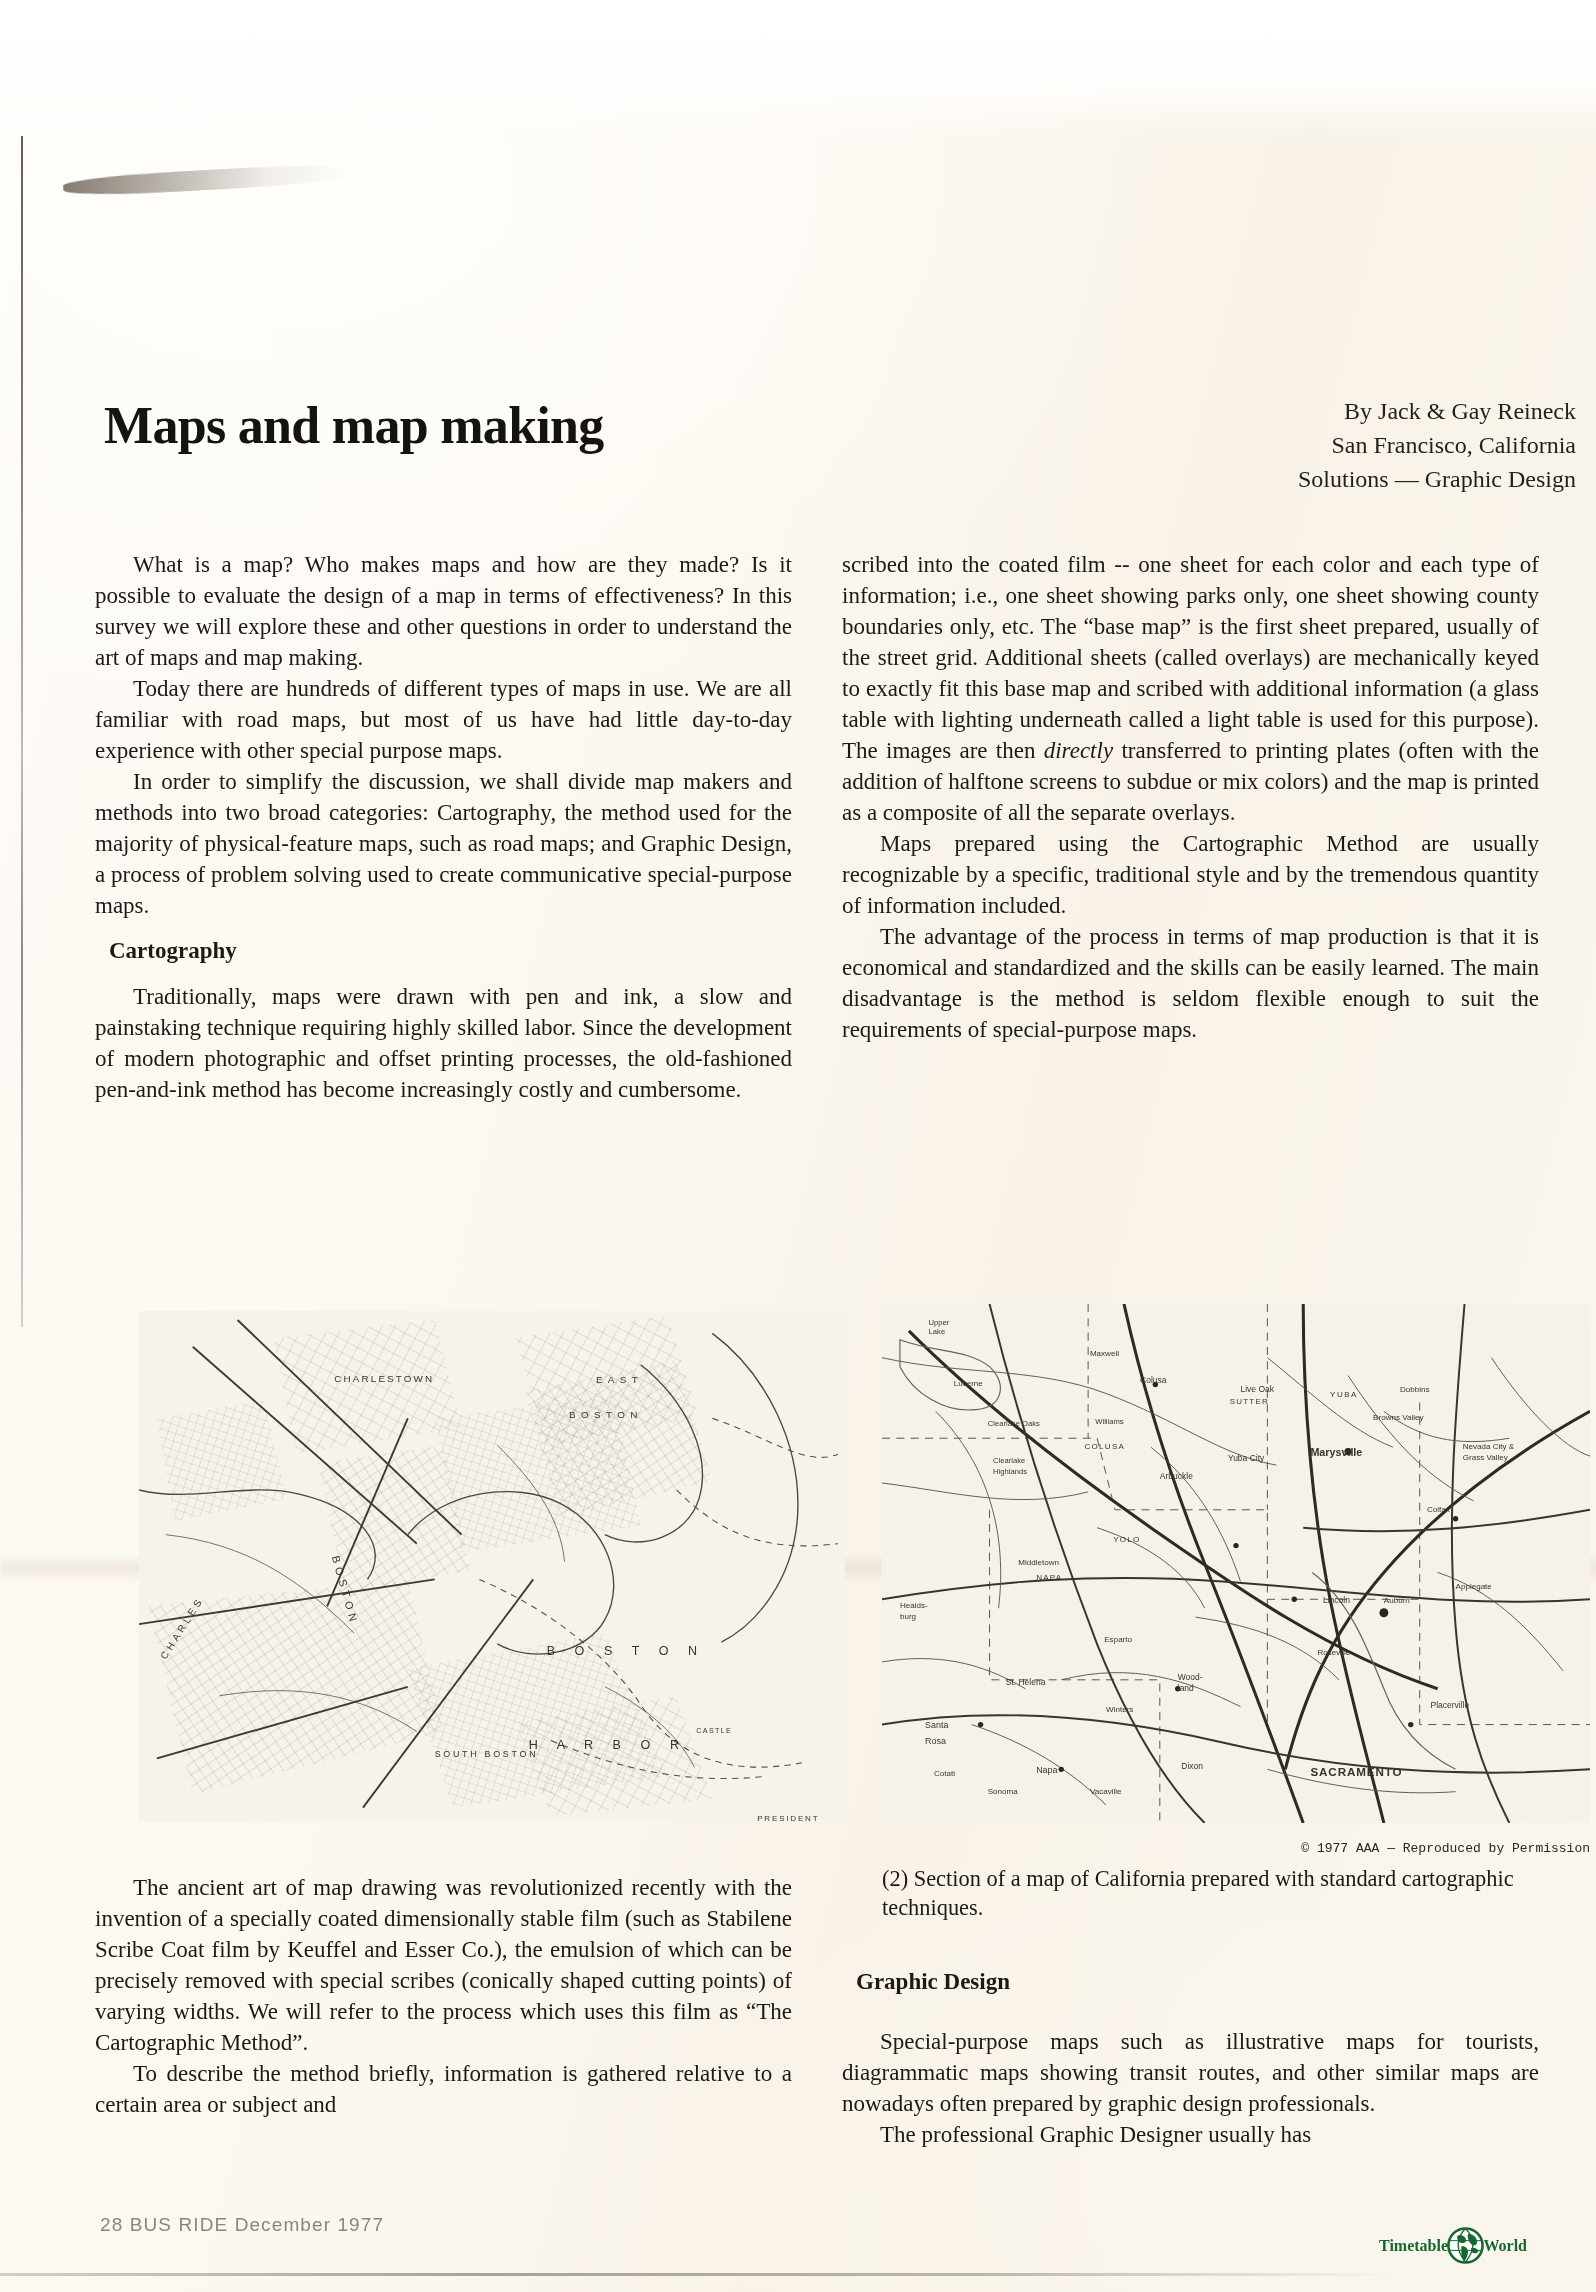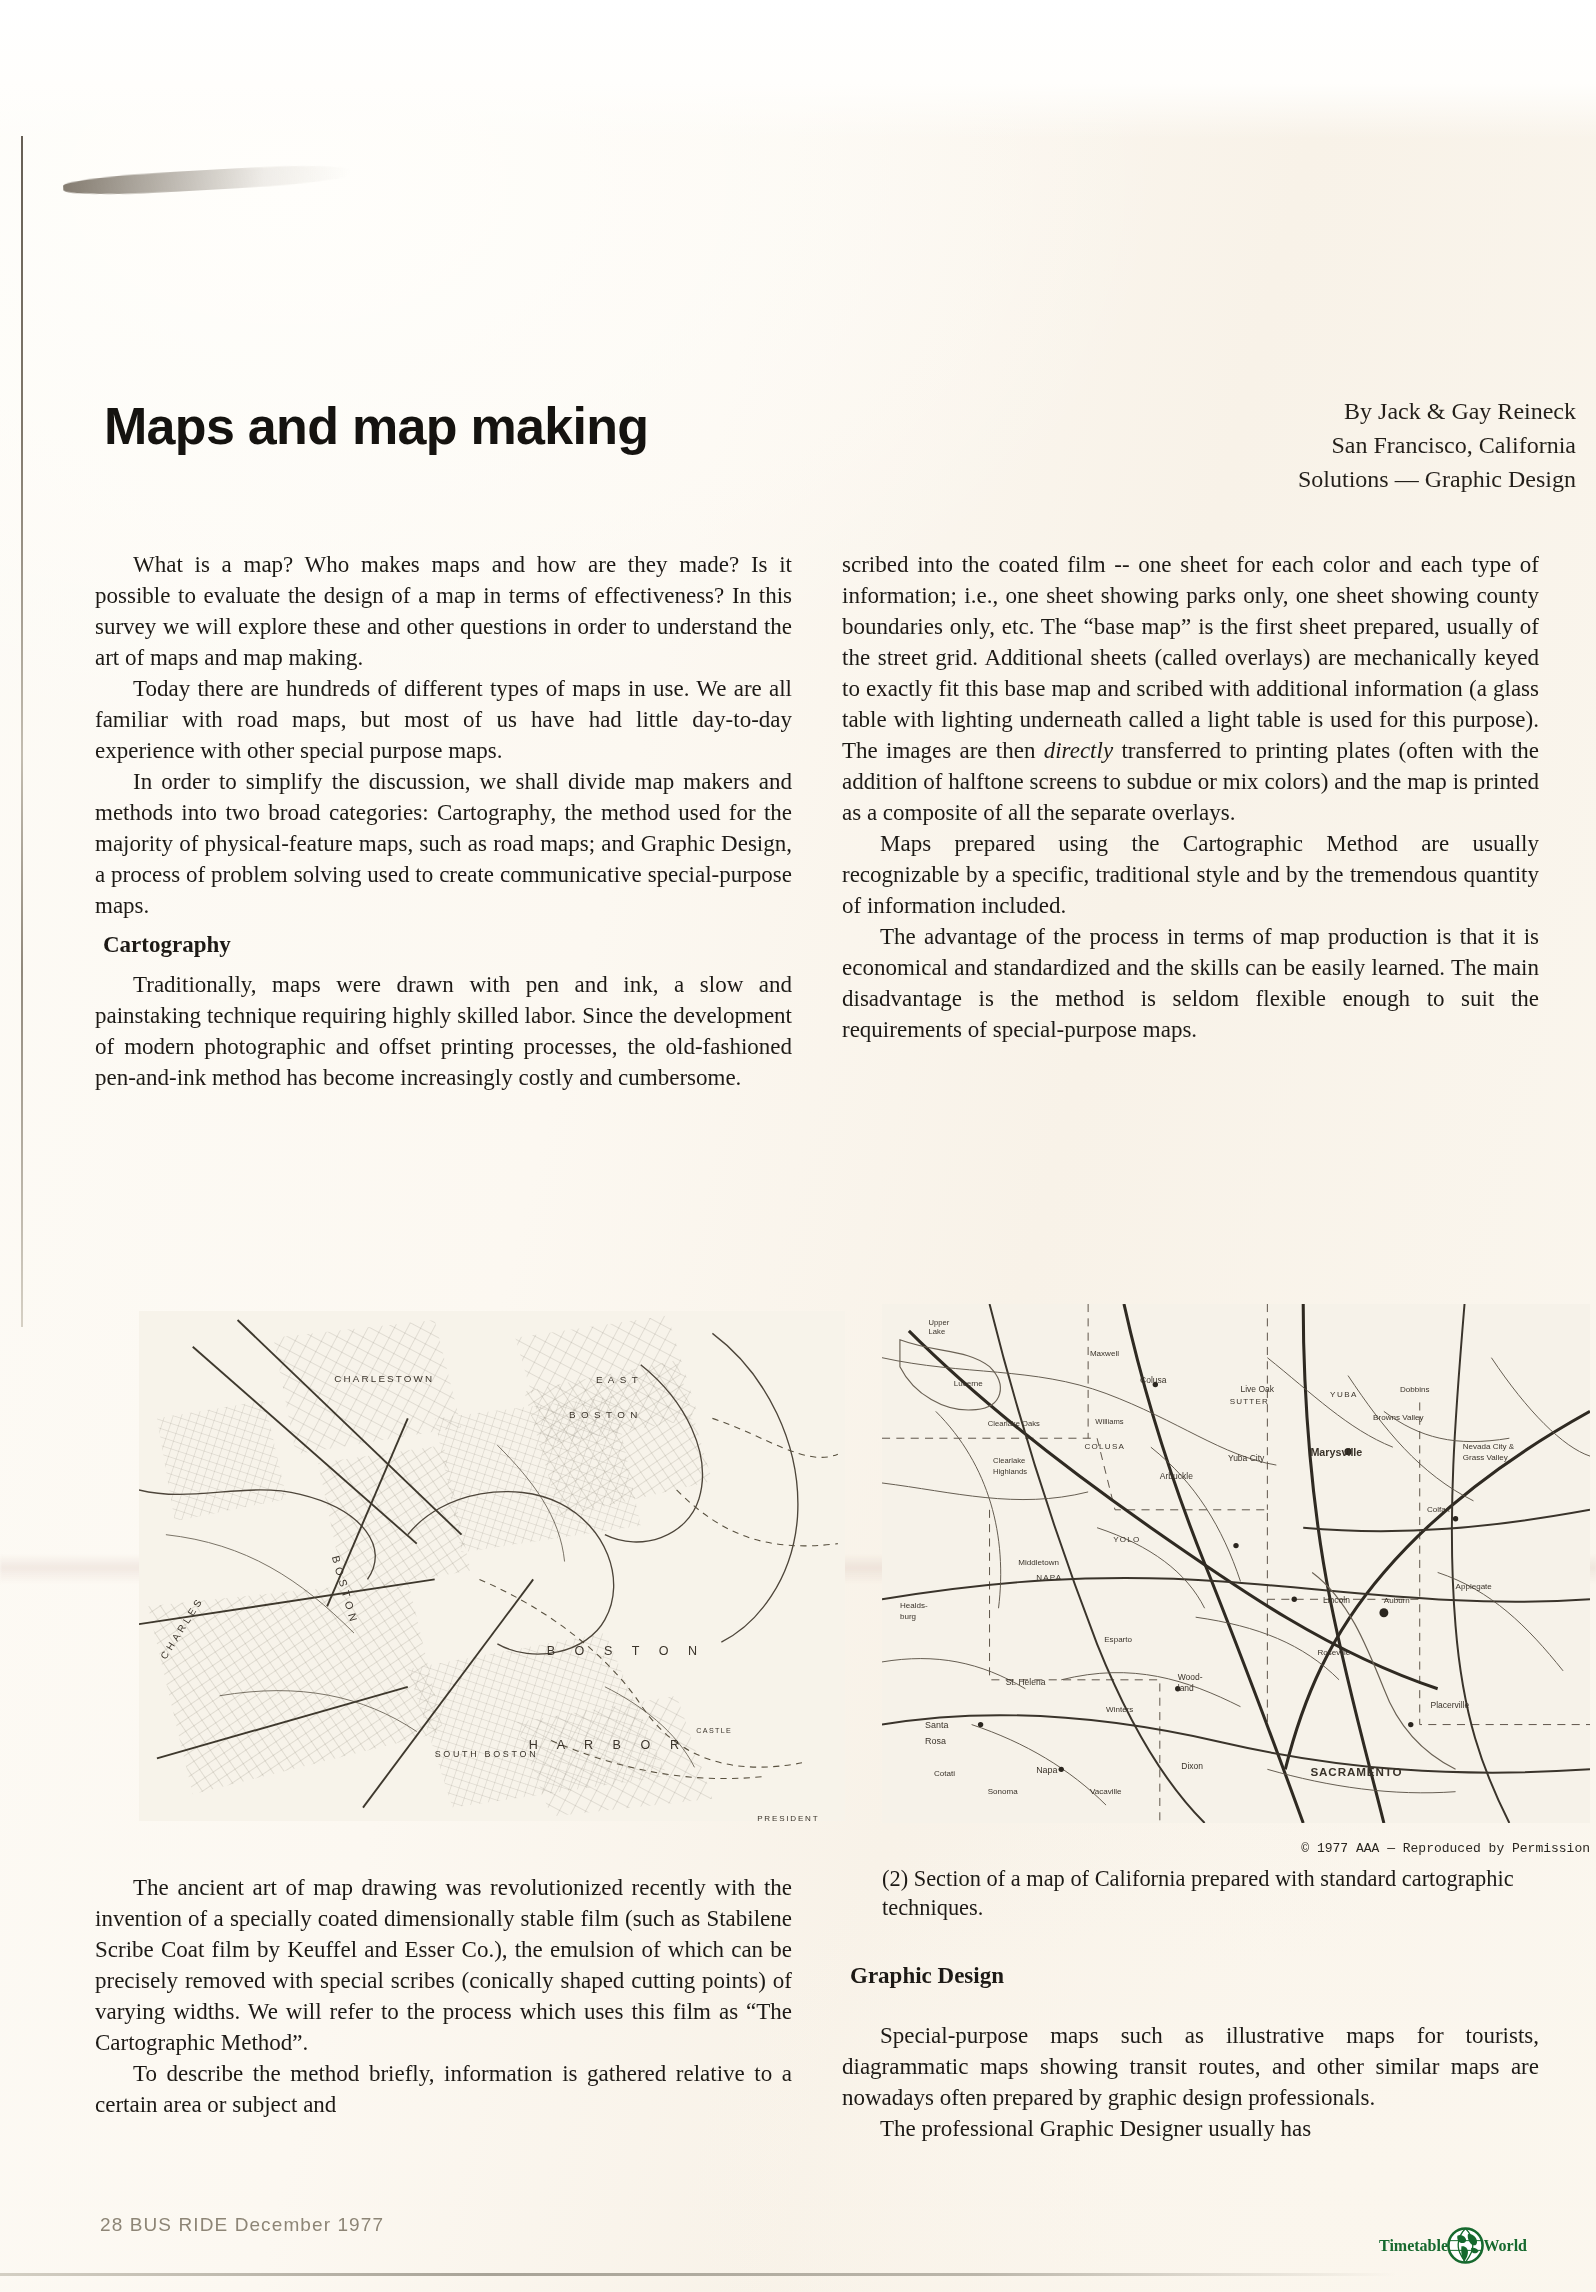--- a/index.html
+++ b/index.html
@@ -54,21 +54,21 @@
     left: 0; top: 2273px;
     width: 1397px; height: 2.7px;
     background: linear-gradient(90deg, #cfcabe 0%, #9f9a8e 35%, #b4afa3 70%, rgba(200,196,186,0) 100%);
     opacity: .9;
   }
 
   
   .headline {
     position: absolute;
     left: 104px; top: 361px;
-    font-family: Liberation Sans, sans-serif;
+    font-family: Liberation Serif, serif;
     font-weight: bold;
     font-size: 52px;
     letter-spacing: -0.7px;
     color: #151310;
     white-space: nowrap;
   }
   .byline {
     position: absolute;
     left: 1039px; top: 394px;
     width: 537px;
@@ -94,21 +94,21 @@
 
   .col p {
     margin: 0;
     text-indent: 38px;
     text-align: justify;
     -webkit-hyphens: none;
     hyphens: none;
   }
   .col p.noindent { text-indent: 0; }
   .col h3 {
-    margin: 8px;
+    margin: 14px;
     font-size: 23px;
     line-height: 32px;
     font-weight: bold;
     text-indent: 0;
   }
   .col em { font-style: italic; }
 
   #col-left-top  { top: 549px; }
   #col-right-top { top: 549px; }
   #col-left-bottom  { top: 1872px; }

